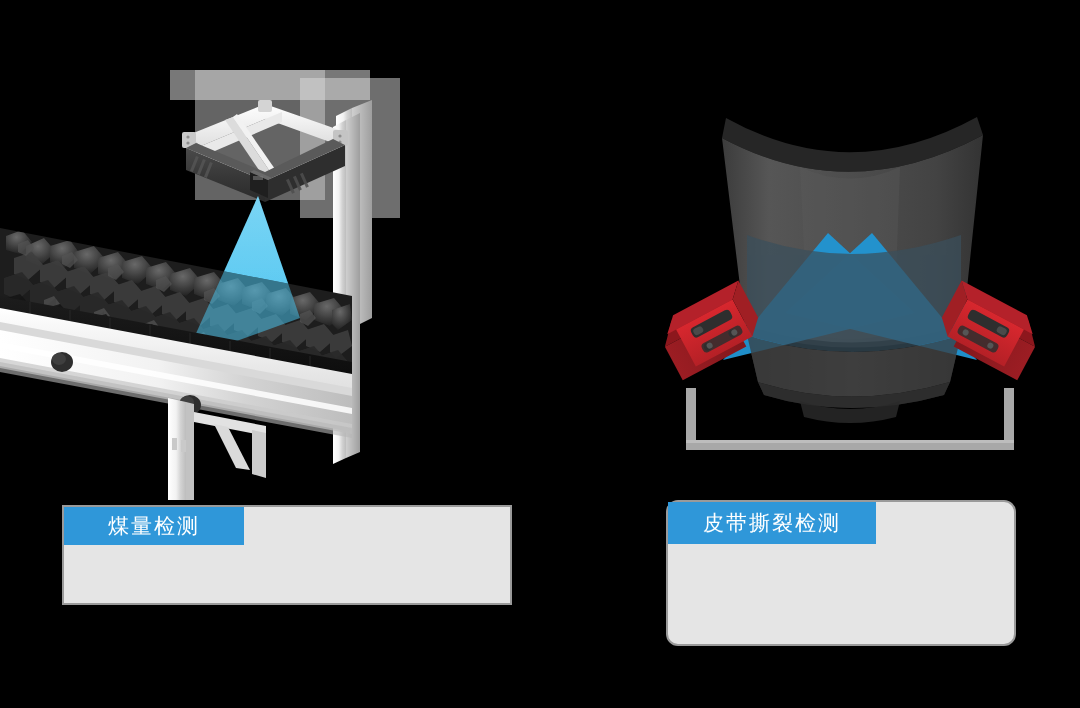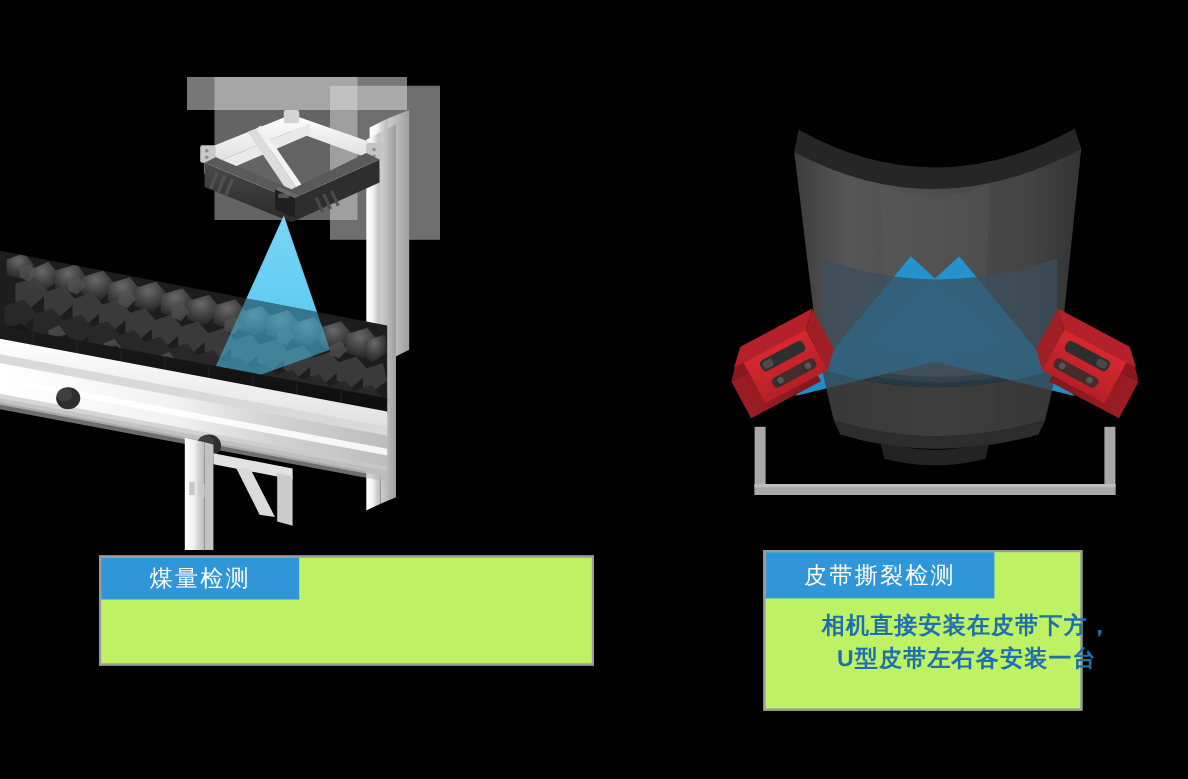--- a/index.html
+++ b/index.html
@@ -34,26 +34,25 @@
     position: absolute;
     left: 650px; top: 95px;
     width: 400px; height: 380px;
   }
   #right-scene svg { display: block; }
 
   
   .caption-box {
     position: absolute;
     border: 2px solid #9a9a9a;
-    background: #bef264;
+    background: #e5e5e5;
     box-sizing: border-box;
-    margin-left: 28px;
   }
   #caption-left  { left: 62px;  top: 505px; width: 450px; height: 100px; }
-  #caption-right { left: 666px; top: 500px; width: 290px; height: 146px; }
+  #caption-right { left: 666px; top: 500px; width: 350px; height: 146px; border-radius: 12px; }
 
   .caption-tag {
     position: absolute;
     left: 0; top: 0;
     background: #2f97d9;
     color: #ffffff;
     display: flex;
     align-items: center;
     justify-content: center;
     font-size: 21px;
@@ -442,17 +441,15 @@
       </g>
     </svg>
   </div>
 
   <div class="caption-box" id="caption-left">
     <div class="caption-tag">煤量检测</div>
   </div>
 
   <div class="caption-box" id="caption-right">
     <div class="caption-tag">皮带撕裂检测</div>
-    <div class="caption-body">相机直接安装在皮带下方，
-U型皮带左右各安装一台</div>
   </div>
 
 </div>
 
 </body></html>

